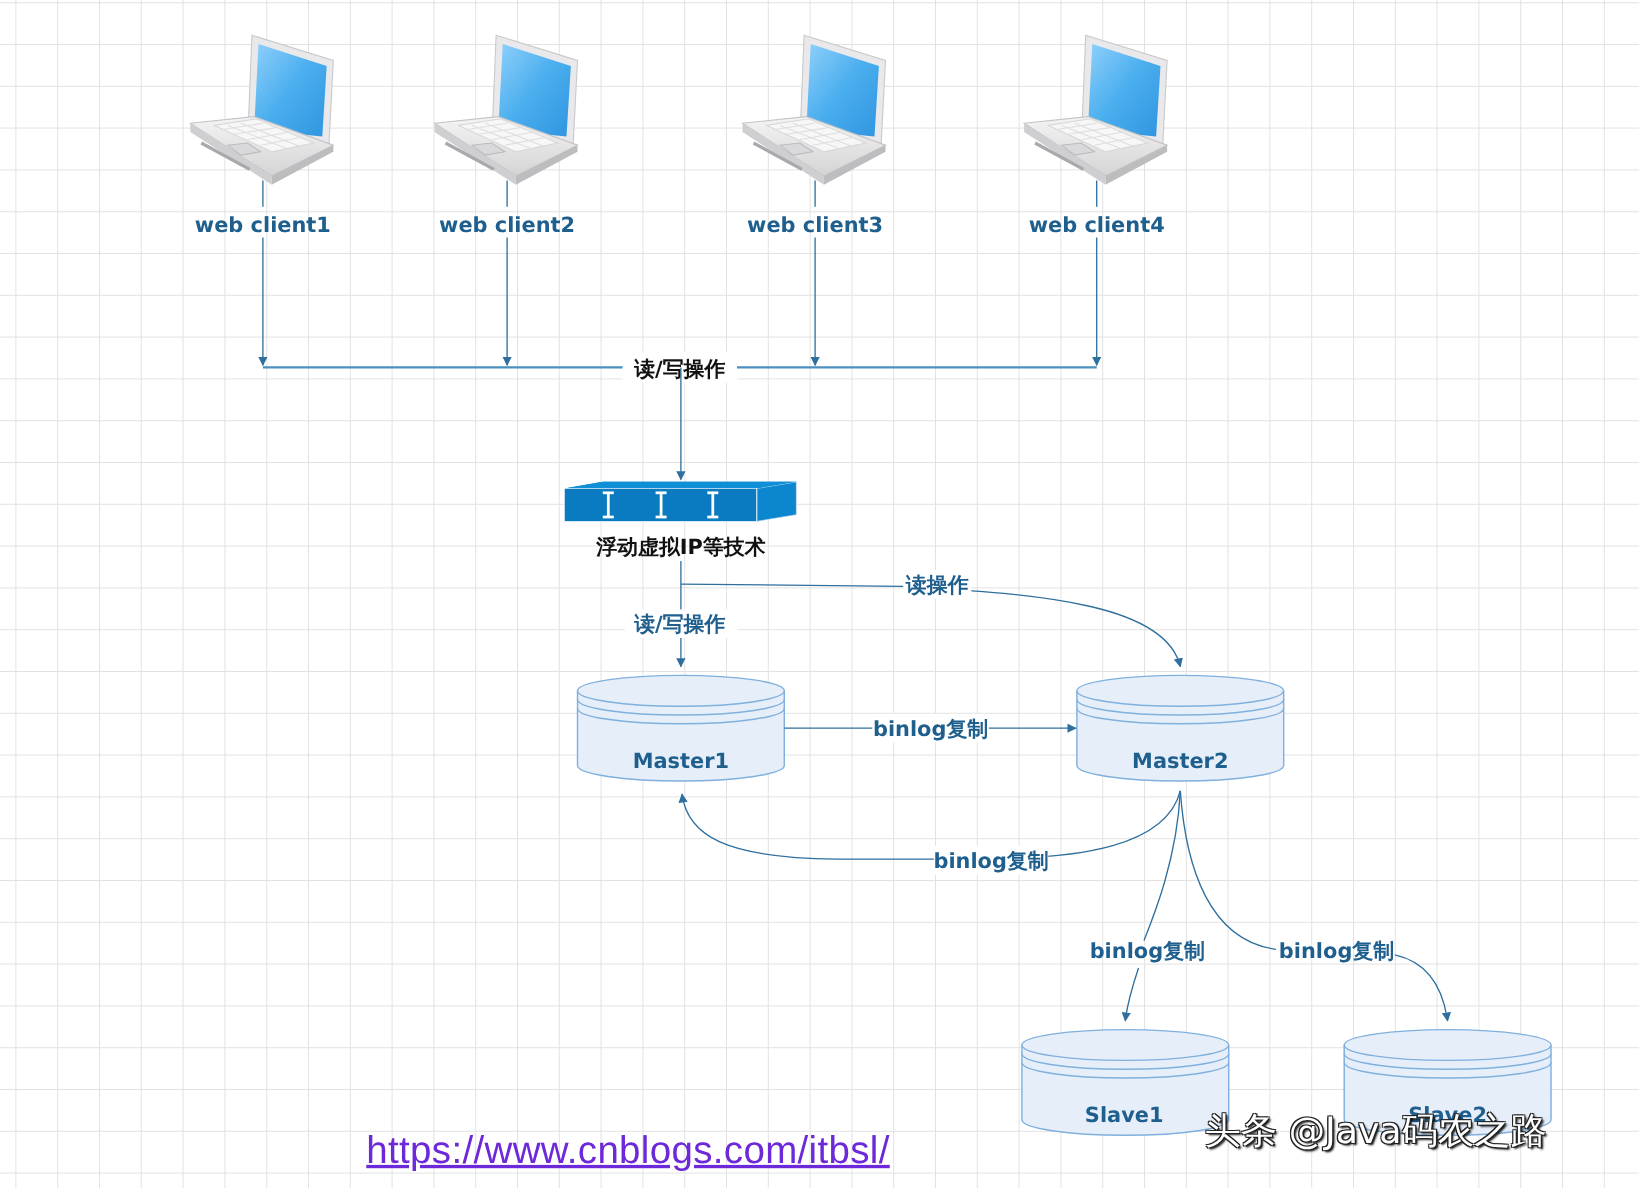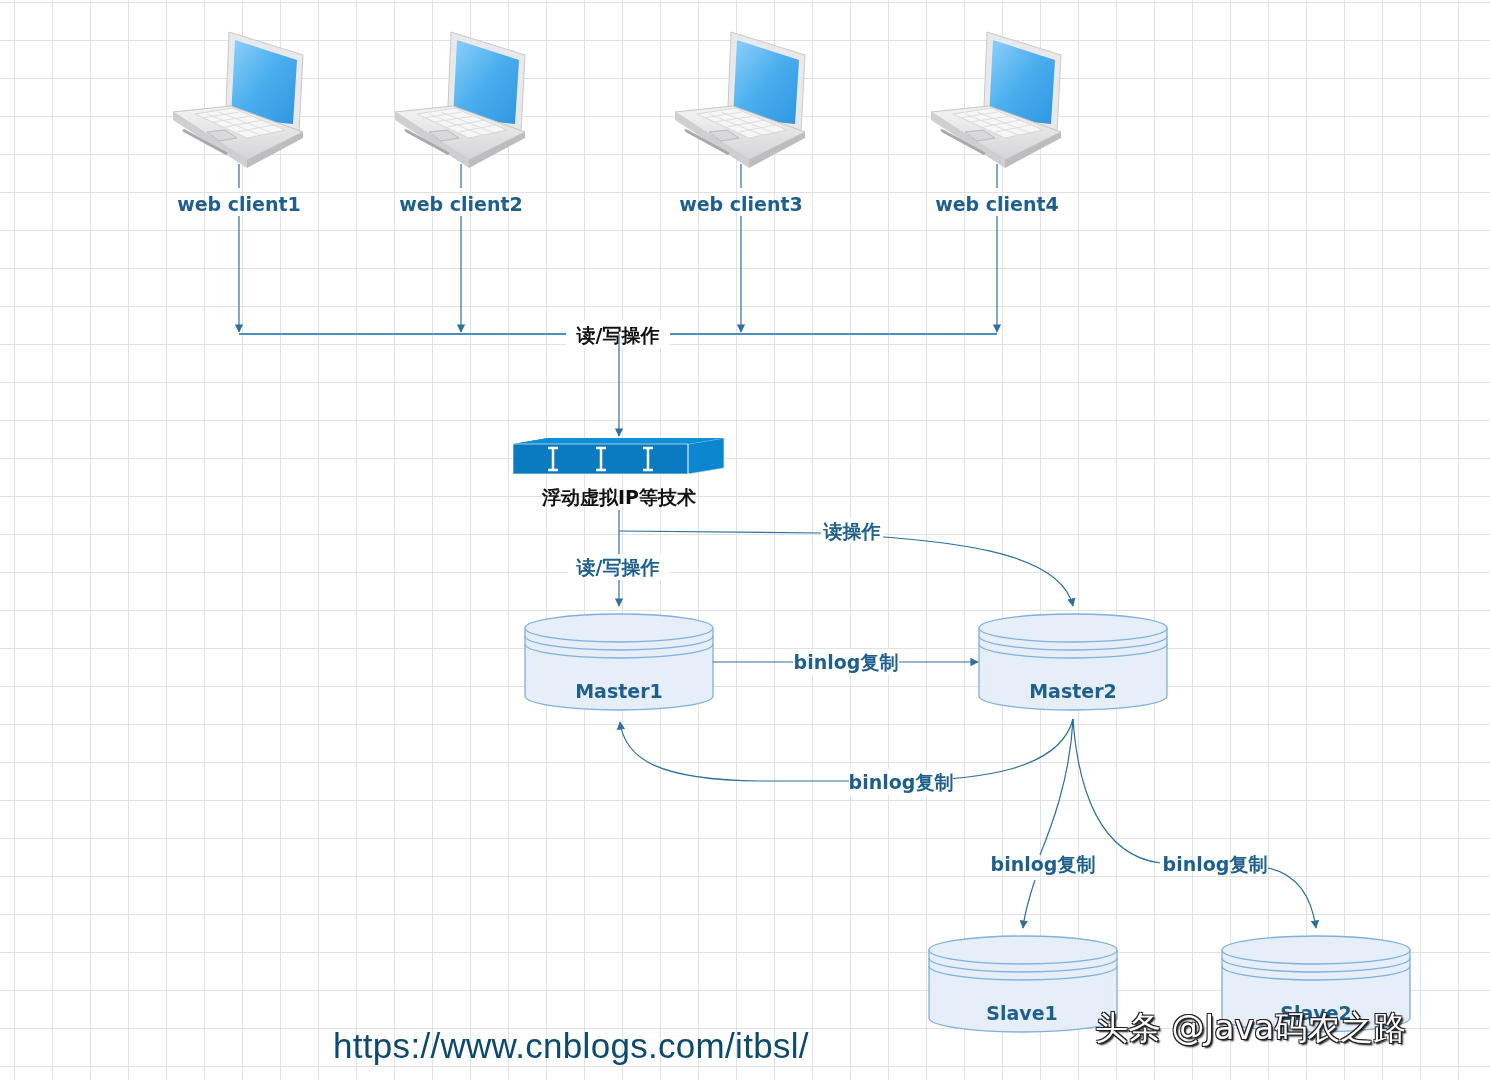--- a/index.html
+++ b/index.html
@@ -15,22 +15,23 @@
   }
   svg#diagram { position: absolute; left: 0; top: 0; }
   .lbl {
     font-family: "DejaVu Sans", sans-serif;
     font-weight: bold; font-size: 19px; fill: #1f5f8e;
   }
   .lbl-dark { fill: #111111; }
   .edge-bg { fill: #ffffff; }
   .url {
     position: absolute; left: 333px; top: 1026px;
-    font-family: "Liberation Sans", sans-serif; font-size: 35px; color: #0c4a6e;
+    font-family: "Liberation Sans", sans-serif; font-size: 35px; color: #6d28d9;
     letter-spacing: 0.3px;
+    text-decoration: underline;
   }
   .watermark {
     position: absolute; left: 1095px; top: 1006px;
     font-family: "DejaVu Sans", sans-serif; font-size: 33px; color: #ffffff;
     text-shadow: 1px 1px 0 #222, -1px -1px 0 #222, 1px -1px 0 #222, -1px 1px 0 #222, 2px 2px 2px #000;
     text-align: right;
   }
 </style>
 </head>
 <body>

